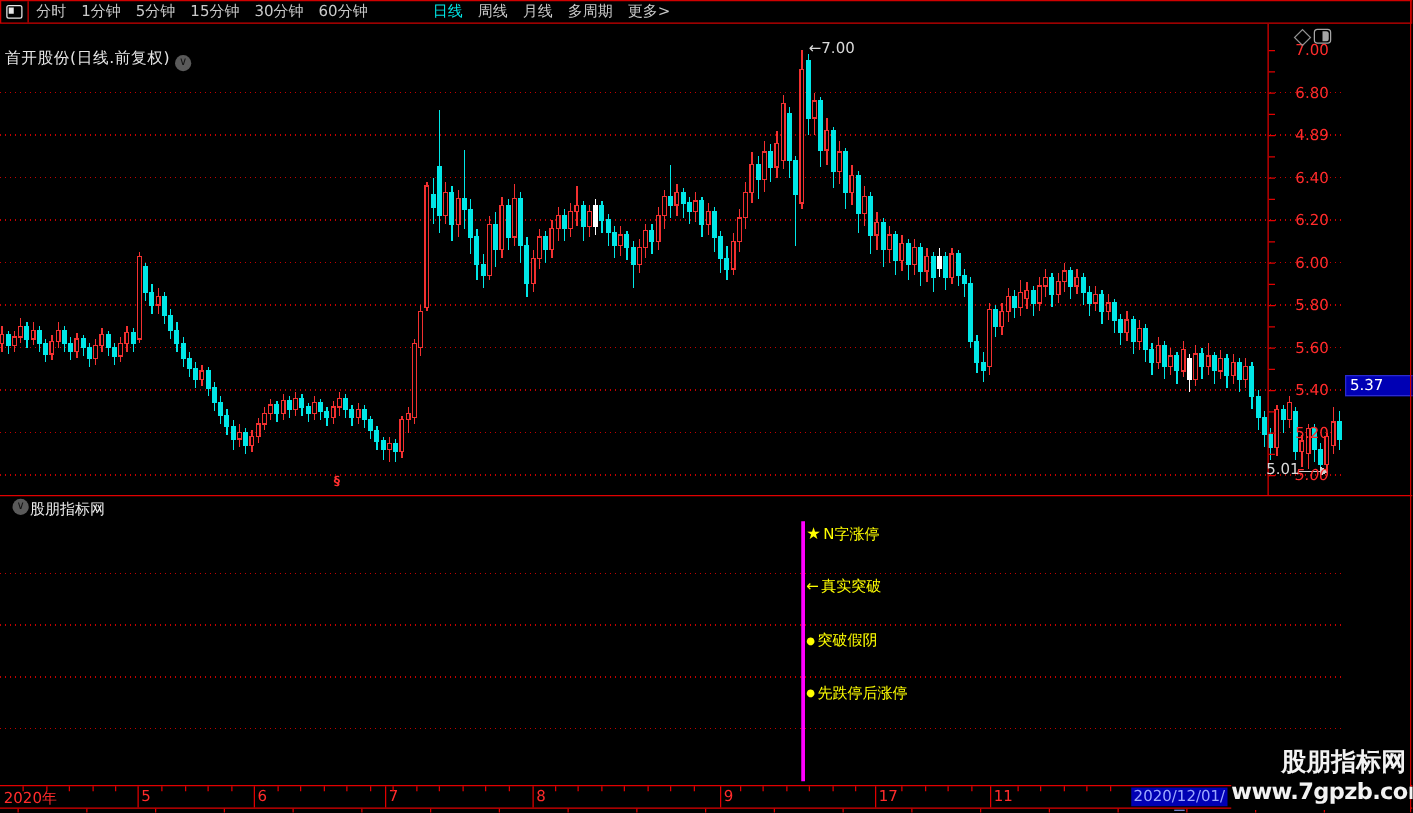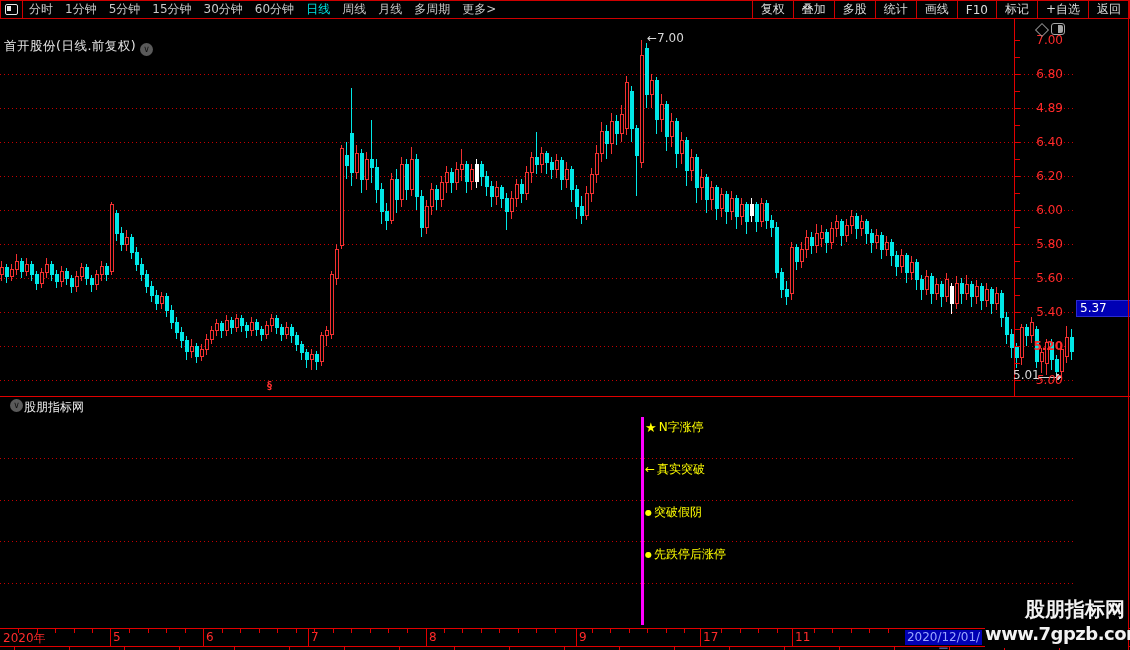--- a/index.html
+++ b/index.html
@@ -8,21 +8,21 @@
   #stage{position:relative;width:1130px;height:650px;background:#000;}
 
   
   #topbar{left:0;top:0;width:1128px;height:17px;border:1px solid #cf0000;background:#000;
     display:flex;align-items:center;font-size:12px;color:#c9c9c9;white-space:nowrap;z-index:30;}
   #win-icon-cell{width:21px;height:100%;border-right:1px solid #cf0000;display:flex;align-items:center;justify-content:center;}
   .win-glyph{width:11px;height:9px;border:1px solid #e8e8e8;border-radius:2px;position:relative;}
   .win-glyph div{position:absolute;left:1px;top:1px;width:4px;height:5px;background:#e8e8e8;}
   #menu-left{display:flex;align-items:center;}
   #menu-left span{padding:0 6px;cursor:default;}
-  #menu-left span.active{color:#00e5e5;}
+  #menu-left span.active{color:#00e5e5;margin-left:40px;}
   #menu-right{margin-left:auto;display:flex;align-items:center;height:100%;color:#dcdcdc;}
   #menu-right span{border-left:1px solid #cf0000;padding:1px 8px;height:100%;display:flex;align-items:center;}
 
   
   #chart-title{left:4px;top:38px;font-size:12.5px;color:#e6e6e6;z-index:20;letter-spacing:.5px;}
   .chev-circle{display:inline-block;width:13px;height:13px;border-radius:50%;background:#5a5a5a;
     color:#111;font-size:9px;line-height:12px;text-align:center;vertical-align:-2px;margin-left:4px;}
 
   
   #diamond-icon{left:1037px;top:25px;width:8px;height:8px;border:1px solid #8f8f8f;transform:rotate(45deg);z-index:20;}
@@ -81,31 +81,20 @@
         <span>1分钟</span>
         <span>5分钟</span>
         <span>15分钟</span>
         <span>30分钟</span>
         <span>60分钟</span>
         <span class="active">日线</span>
         <span>周线</span>
         <span>月线</span>
         <span>多周期</span>
         <span>更多&gt;</span>
-      </div>
-    <div id="menu-right">
-        <span>复权</span>
-        <span>叠加</span>
-        <span>多股</span>
-        <span>统计</span>
-        <span>画线</span>
-        <span>F10</span>
-        <span>标记</span>
-        <span>+自选</span>
-        <span>返回</span>
       </div>
   </div>
 
   <div id="chart-title" class="abs">
     <span>首开股份(日线.前复权)</span><span class="chev-circle">∨</span>
   </div>
 
   <div id="diamond-icon" class="abs"></div>
   <div id="pane-icon">
       <div></div>
@@ -563,21 +552,21 @@
   <div id="main-axis" class="abs">
       <div class="ax-label" style="top: 14px;">7.00</div>
       <div class="ax-label" style="top: 48px;">6.80</div>
       <div class="ax-label" style="top: 82px;">4.89</div>
       <div class="ax-label" style="top: 116px;">6.40</div>
       <div class="ax-label" style="top: 150px;">6.20</div>
       <div class="ax-label" style="top: 184px;">6.00</div>
       <div class="ax-label" style="top: 218px;">5.80</div>
       <div class="ax-label" style="top: 252px;">5.60</div>
       <div class="ax-label" style="top: 286px;">5.40</div>
-      <div class="ax-label" style="top: 320px; font-weight: bold;">5.20</div>
+      <div class="ax-label" style="top: 320px;">5.20</div>
       <div class="ax-label" style="top: 354px; font-style: italic;">5.00</div>
       <div class="ax-tick" style="top: 361px;"></div>
       <div class="ax-tick" style="top: 344px;"></div>
       <div class="ax-tick" style="top: 327px;"></div>
       <div class="ax-tick" style="top: 310px;"></div>
       <div class="ax-tick" style="top: 293px;"></div>
       <div class="ax-tick" style="top: 276px;"></div>
       <div class="ax-tick" style="top: 259px;"></div>
       <div class="ax-tick" style="top: 242px;"></div>
       <div class="ax-tick" style="top: 225px;"></div>

